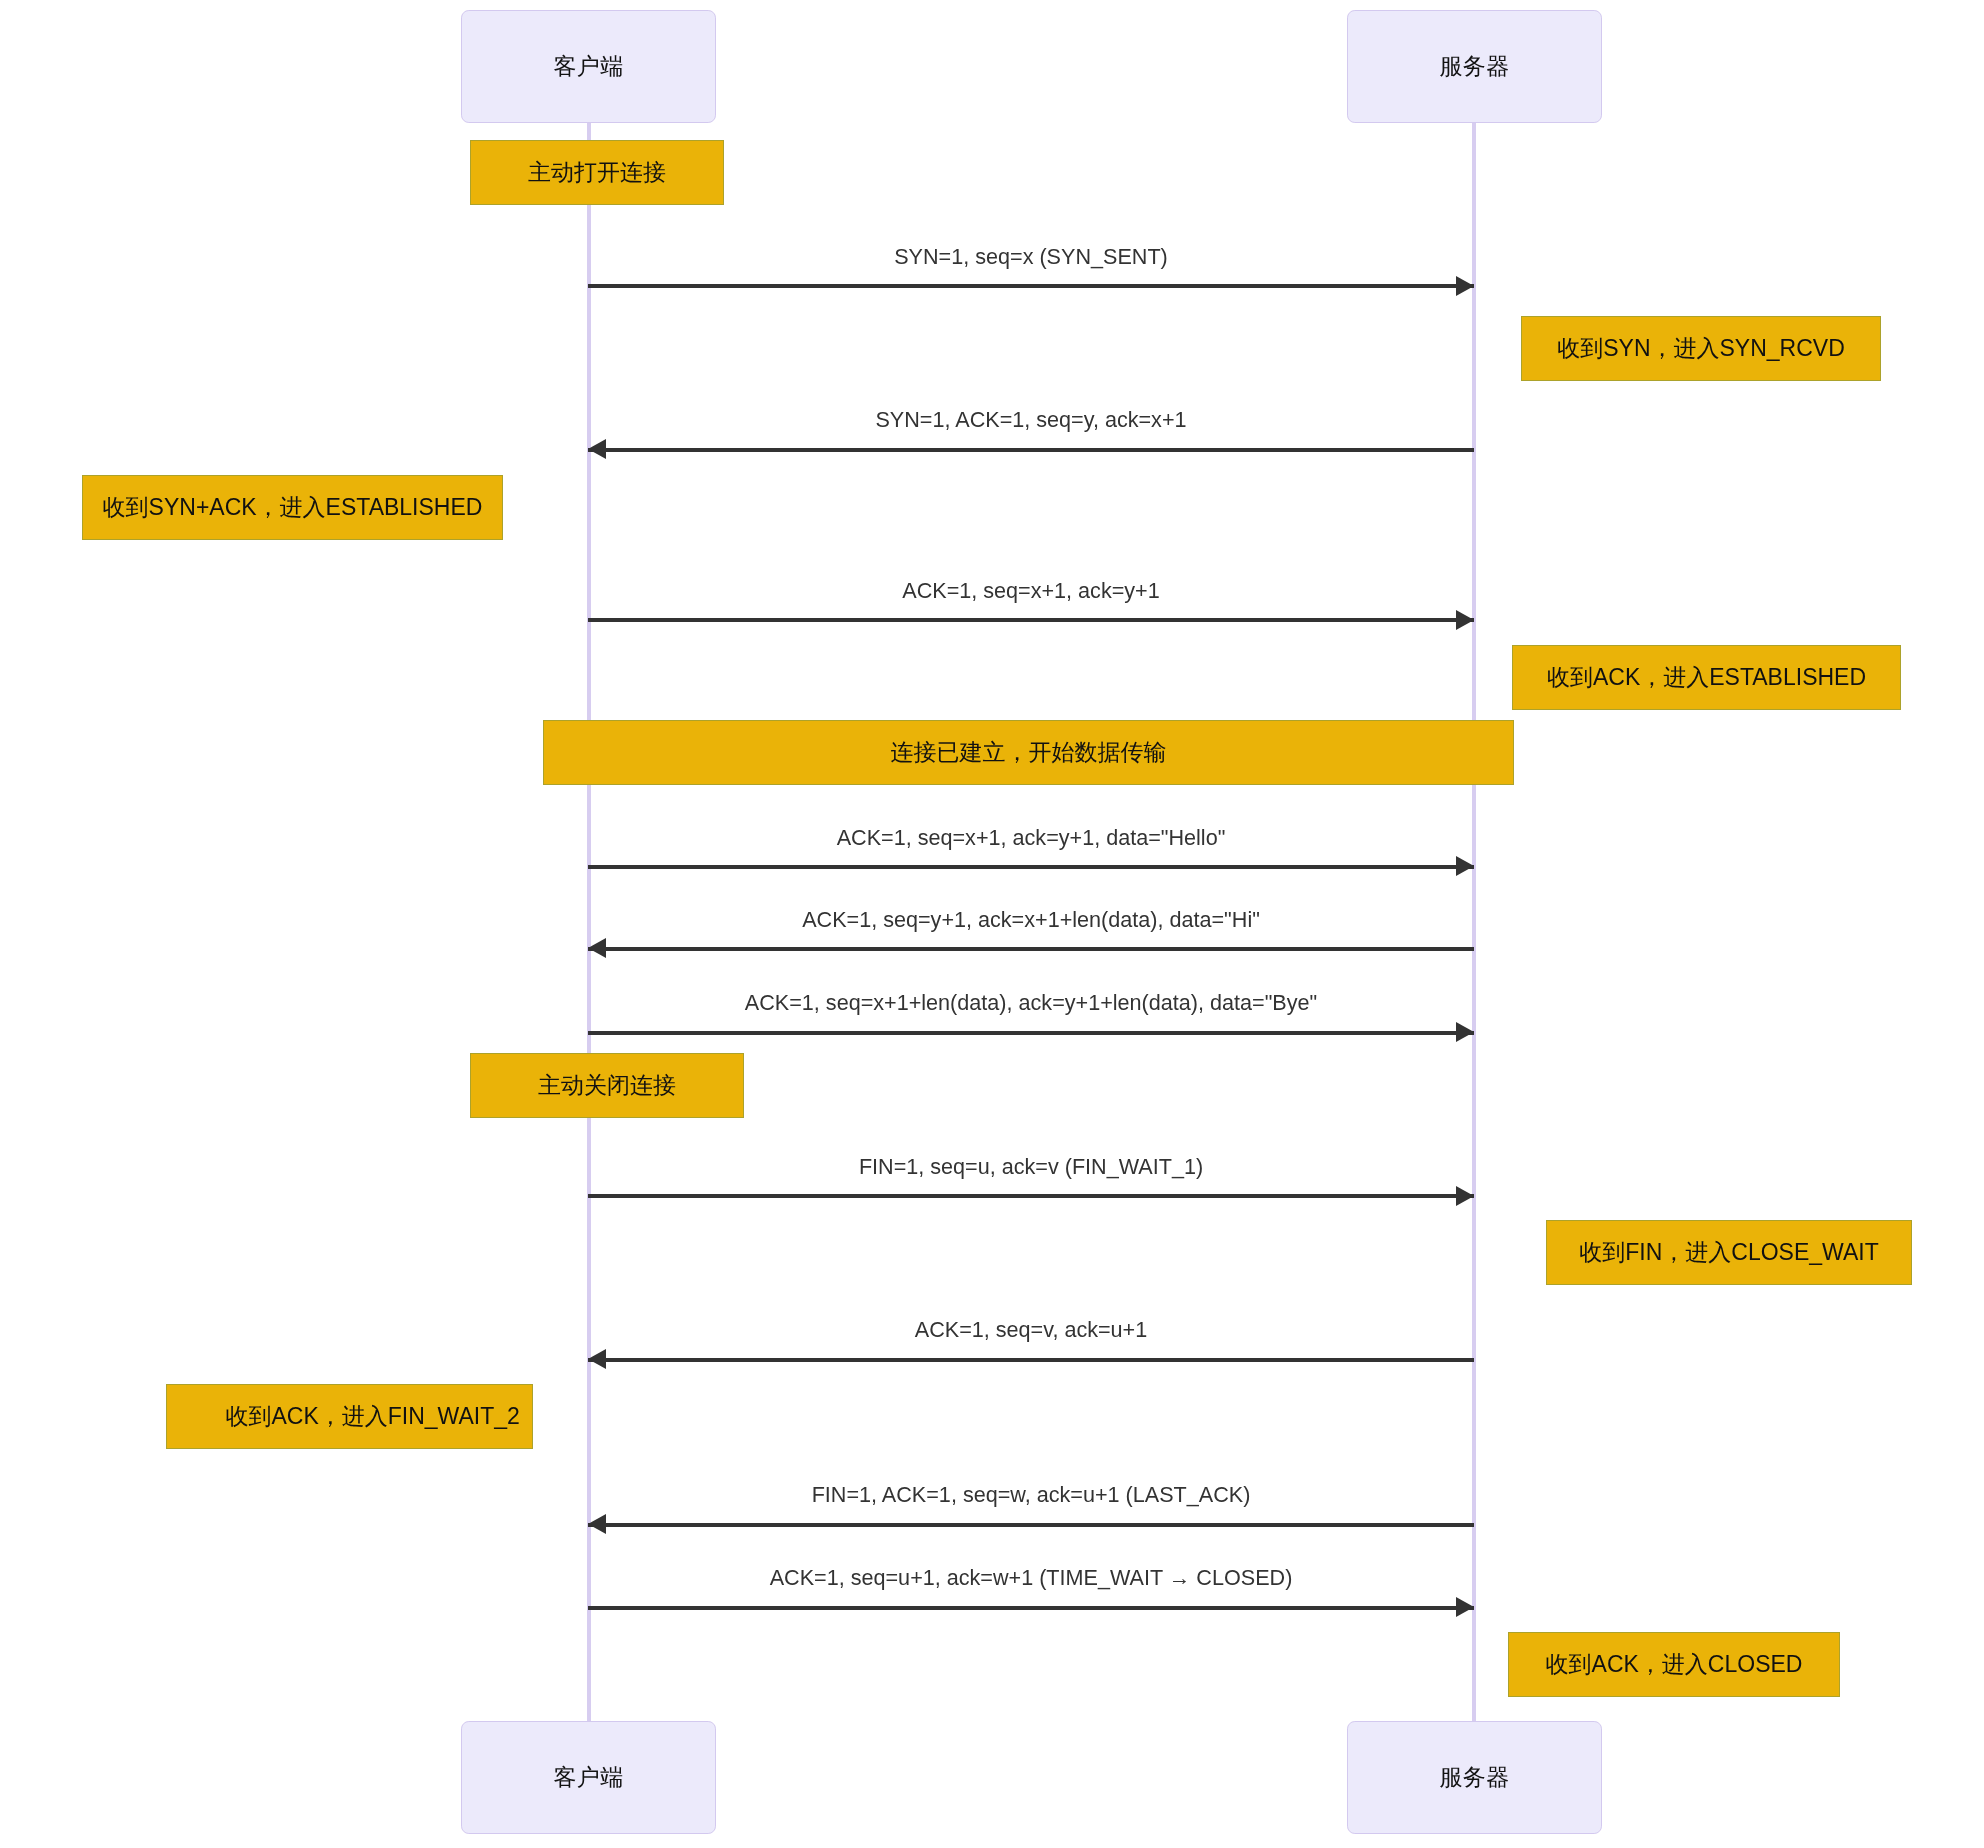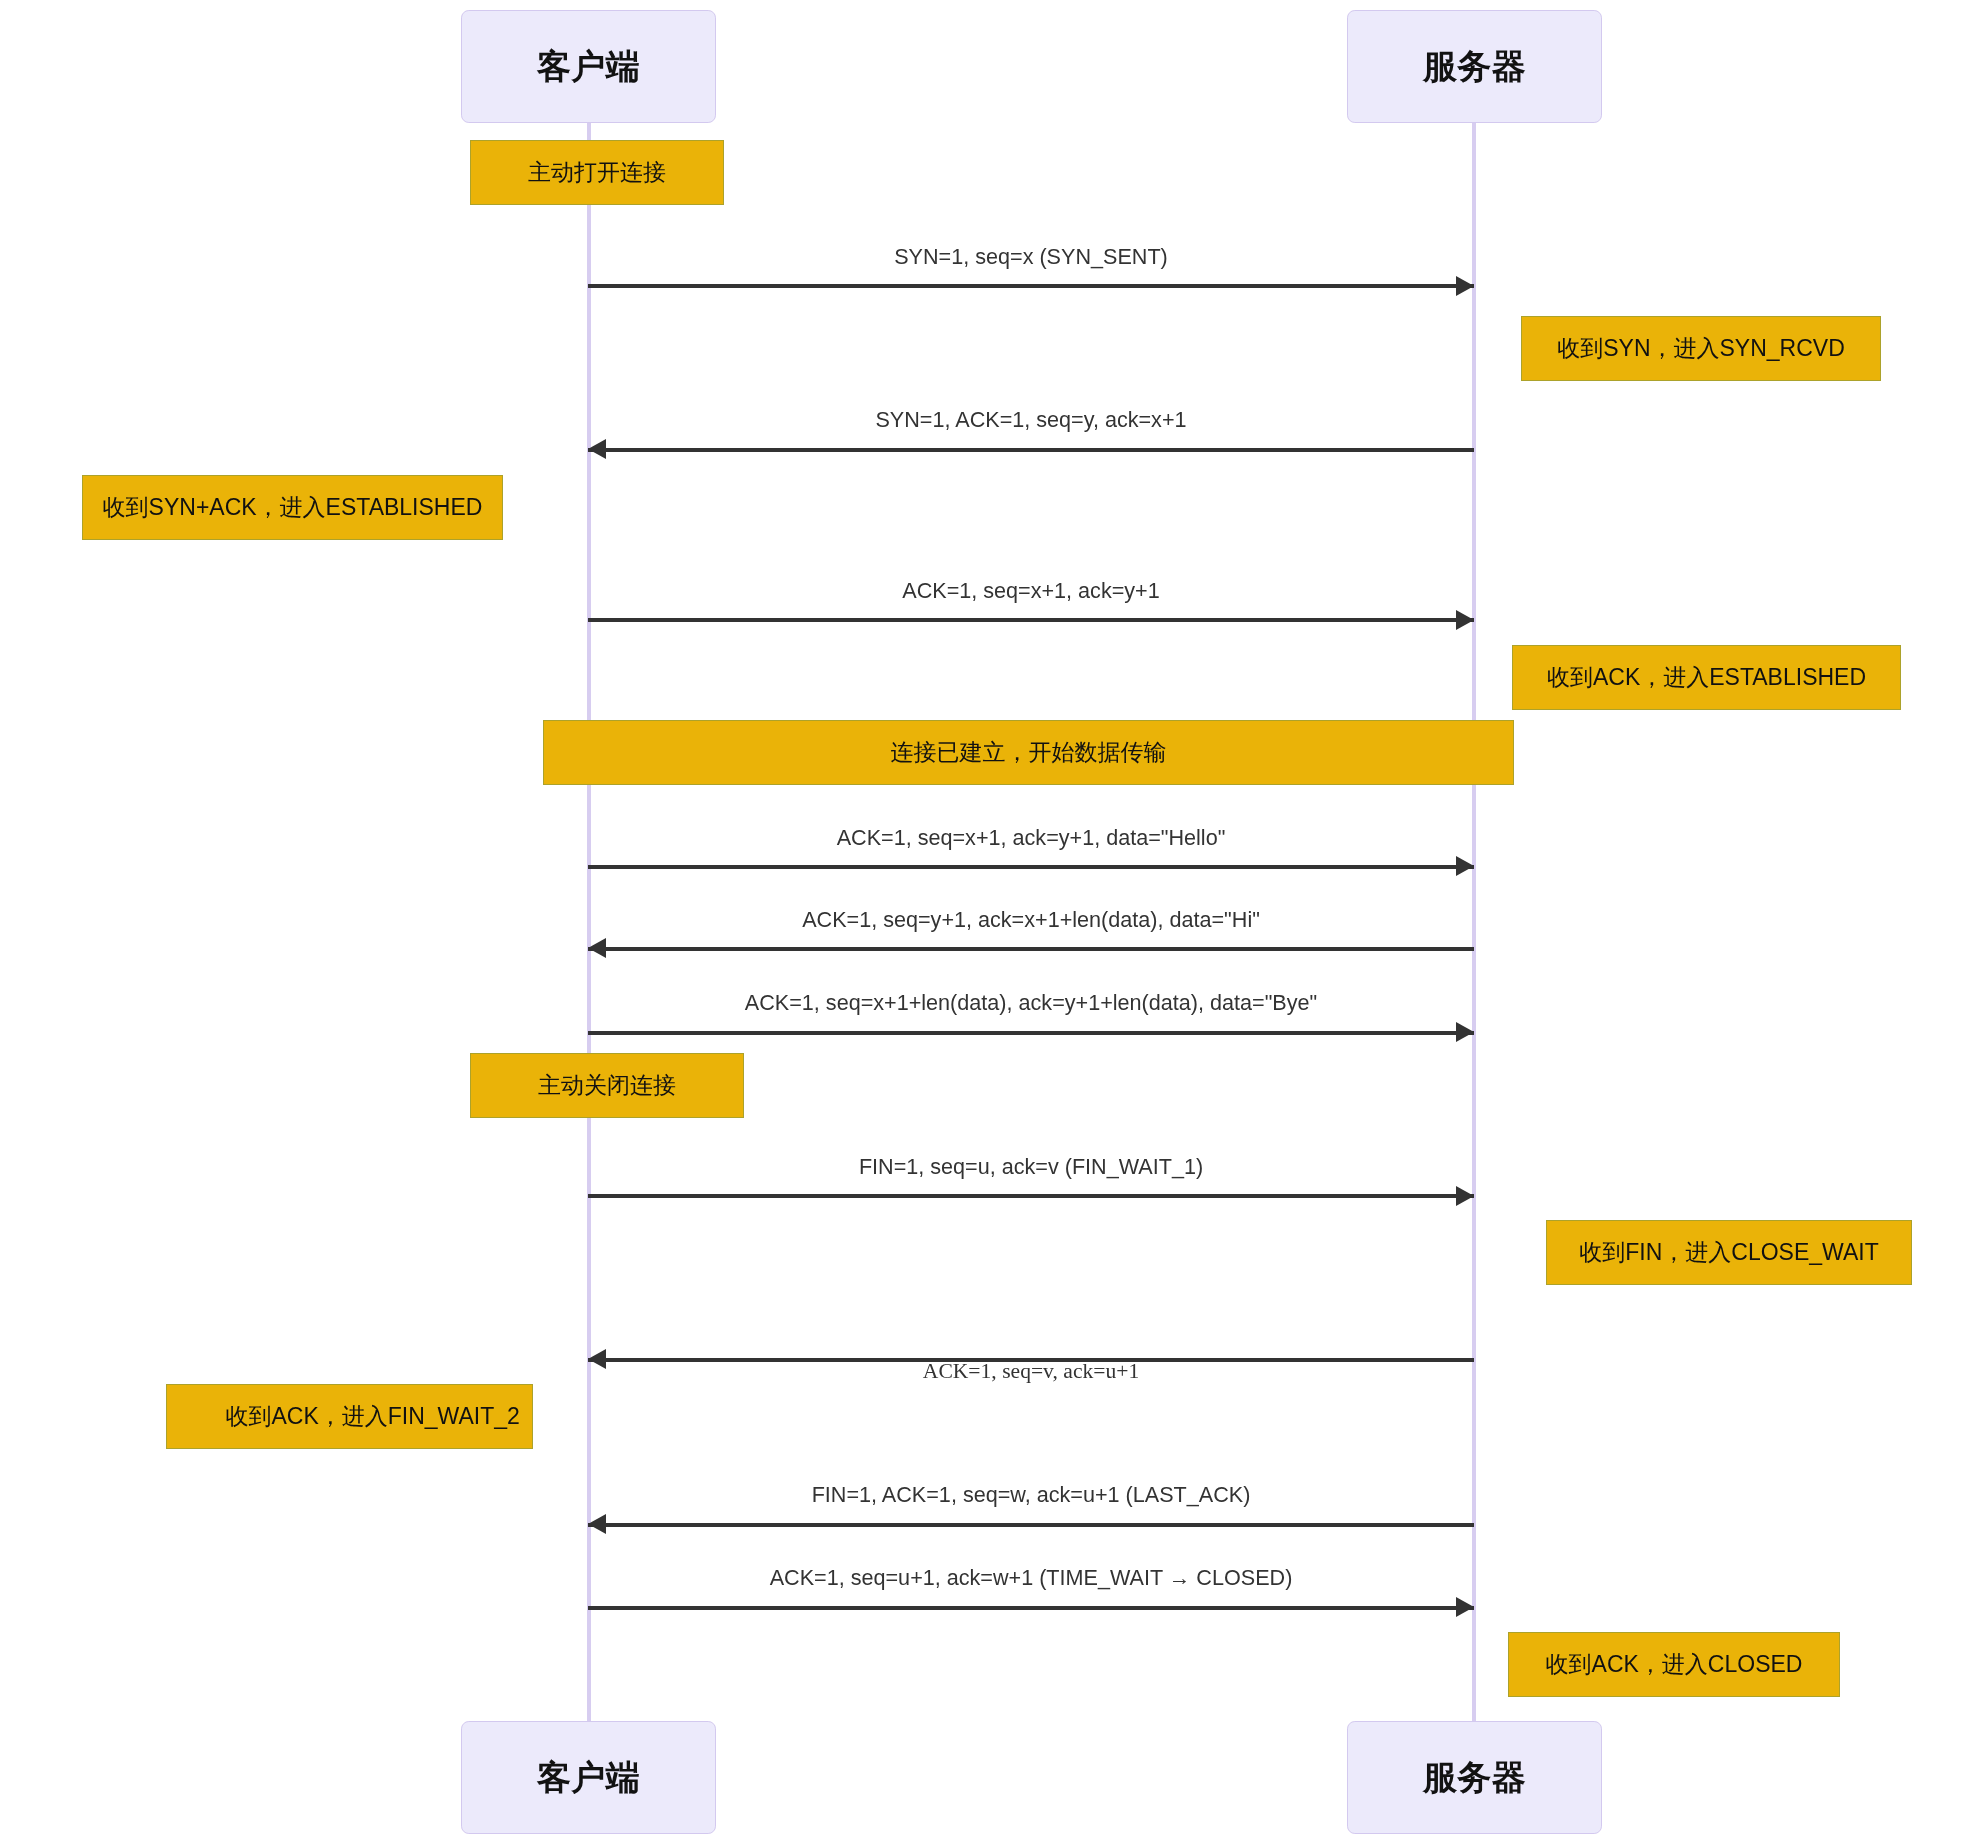--- a/index.html
+++ b/index.html
@@ -29,23 +29,23 @@
     box-sizing: border-box;
     background: #ECEAFB;
     border: 1.7px solid #d3c9ef;
     border-radius: 7.8px;
     display: flex;
     align-items: center;
     justify-content: center;
     z-index: 5;
   }
   .actor-label {
-    font-size: 34px;
+    font-size: 23px;
     color: #121212;
-    font-weight: 700;
+    font-weight: 400;
     letter-spacing: 0.3px;
   }
   
   .note {
     position: absolute;
     box-sizing: border-box;
     background: #eab308;
     border: 1.7px solid #ACA22B;
     display: flex;
     align-items: center;
@@ -129,21 +129,21 @@
       <div class="msg-arrow left" style="top: 938px; left: 588px;"></div>
       <div class="msg-label" style="left: 1031px; top: 907px;">ACK=1, seq=y+1, ack=x+1+len(data), data="Hi"</div>
       <div class="msg-line" style="left: 588px; width: 886px; top: 1031px;"></div>
       <div class="msg-arrow right" style="top: 1022px; left: 1456px;"></div>
       <div class="msg-label" style="left: 1031px; top: 990px;">ACK=1, seq=x+1+len(data), ack=y+1+len(data), data="Bye"</div>
       <div class="msg-line" style="left: 588px; width: 886px; top: 1194px;"></div>
       <div class="msg-arrow right" style="top: 1186px; left: 1456px;"></div>
       <div class="msg-label" style="left: 1031px; top: 1154px;">FIN=1, seq=u, ack=v (FIN_WAIT_1)</div>
       <div class="msg-line" style="left: 588px; width: 886px; top: 1358px;"></div>
       <div class="msg-arrow left" style="top: 1349px; left: 588px;"></div>
-      <div class="msg-label" style="left: 1031px; top: 1359px; font-family: Liberation Serif, serif;">ACK=1, seq=v, ack=u+1</div>
+      <div class="msg-label" style="left: 1031px; top: 1317px;">ACK=1, seq=v, ack=u+1</div>
       <div class="msg-line" style="left: 588px; width: 886px; top: 1523px;"></div>
       <div class="msg-arrow left" style="top: 1514px; left: 588px;"></div>
       <div class="msg-label" style="left: 1031px; top: 1482px;">FIN=1, ACK=1, seq=w, ack=u+1 (LAST_ACK)</div>
       <div class="msg-line" style="left: 588px; width: 886px; top: 1606px;"></div>
       <div class="msg-arrow right" style="top: 1597px; left: 1456px;"></div>
       <div class="msg-label" style="left: 1031px; top: 1565px;">ACK=1, seq=u+1, ack=w+1 (TIME_WAIT → CLOSED)</div>
     </div>
   <div id="notes-layer">
       <div class="note" style="left: 470px; top: 140px; width: 254px; height: 65px;">
         <span class="note-label">主动打开连接</span>

